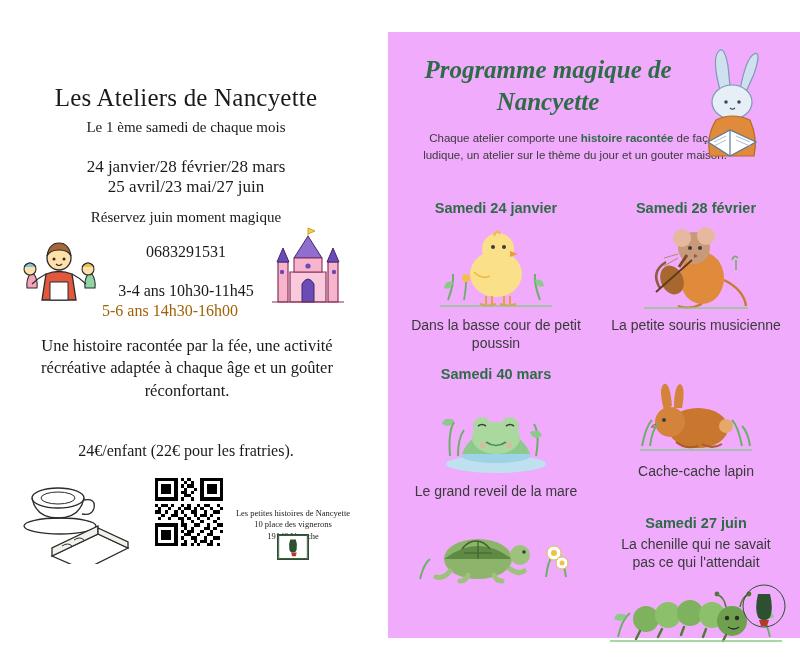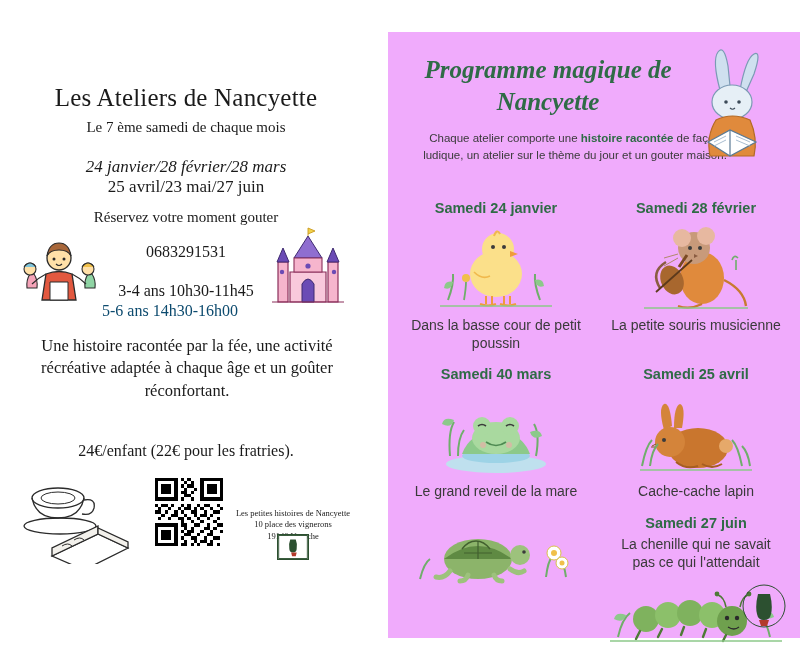--- a/index.html
+++ b/index.html
@@ -47,21 +47,20 @@
     font-size: 15px;
     color: #1a1a1a;
   }
   .dates-1 {
     position: absolute;
     top: 157px;
     left: 0;
     width: 372px;
     font-size: 17px;
     color: #1a1a1a;
-    font-style: italic;
   }
   .dates-2 {
     position: absolute;
     top: 177px;
     left: 0;
     width: 372px;
     font-size: 17px;
     color: #1a1a1a;
   }
   .reserve {
@@ -87,21 +86,21 @@
     width: 372px;
     font-size: 16px;
     color: #1a1a1a;
   }
   .ages-2 {
     position: absolute;
     top: 302px;
     left: 0;
     width: 340px;
     font-size: 16px;
-    color: #0c4a6e;
+    color: #a16207;
   }
   .descr {
     position: absolute;
     top: 335px;
     left: 22px;
     width: 330px;
     font-size: 16.5px;
     line-height: 1.36;
     color: #1a1a1a;
   }
@@ -258,24 +257,24 @@
   }
 </style>
 </head>
 <body>
 
 <div class="page">
 
   <div class="left-panel">
 
     <div class="left-title">Les Ateliers de Nancyette</div>
-    <div class="left-sub">Le 7 ème samedi de chaque mois</div>
+    <div class="left-sub">Le 1 ème samedi de chaque mois</div>
     <div class="dates-1">24 janvier/28 février/28 mars</div>
     <div class="dates-2">25 avril/23 mai/27 juin</div>
-    <div class="reserve">Réservez votre moment gouter</div>
+    <div class="reserve">Réservez juin moment magique</div>
     <div class="phone">0683291531</div>
     <div class="ages-1">3-4 ans 10h30-11h45</div>
     <div class="ages-2">5-6 ans 14h30-16h00</div>
     <div class="descr">Une histoire racontée par la fée, une activité récréative adaptée à chaque âge et un goûter réconfortant.</div>
     <div class="price">24€/enfant (22€ pour les fratries).</div>
 
     <svg class="kid-illu" viewBox="0 0 76 66">
 
       <g>
         <path d="M8 34 q-4 6 -3 14 l10 0 q1 -8 -3 -14z" fill="#f5a3b8" stroke="#2b2b2b" stroke-width="1.1"></path>
@@ -534,21 +533,20 @@
               <circle cx="73" cy="59" r="3" fill="#f0a8a8" opacity="0.6"></circle>
               <path d="M14 70 q-2 -24 4 -34 M22 70 q0 -18 6 -26" stroke="#6fae6a" stroke-width="2" fill="none"></path>
               <path d="M100 70 q4 -22 -2 -32" stroke="#6fae6a" stroke-width="2" fill="none"></path>
               <path d="M94 46 q10 -4 12 4 q-9 5 -12 -4z" fill="#8cc98a"></path>
               <path d="M18 34 q-10 -4 -12 4 q9 5 12 -4z" fill="#8cc98a"></path>
             </svg>
           </div>
           <div class="cell-caption">Le grand reveil de la mare</div>
         </div>
         <div class="cell">
-          <div class="cell-date">Samedi 25 avril</div>
           <div class="cell-art">
             <svg viewBox="0 0 120 92" width="120" height="92">
               <ellipse cx="62" cy="62" rx="30" ry="20" fill="#c9762e"></ellipse>
               <circle cx="34" cy="56" r="15" fill="#d4843a"></circle>
               <path d="M28 44 q-6 -22 0 -26 q6 -2 8 22z" fill="#d4843a"></path>
               <path d="M38 42 q0 -22 6 -24 q6 2 2 24z" fill="#d4843a"></path>
               <circle cx="28" cy="54" r="2" fill="#3b3b3b"></circle>
               <path d="M20 58 l-4 2" stroke="#8a5420" stroke-width="1"></path>
               <path d="M20 61 l-5 0" stroke="#8a5420" stroke-width="1"></path>
               <circle cx="90" cy="60" r="7" fill="#e6a96a"></circle>

